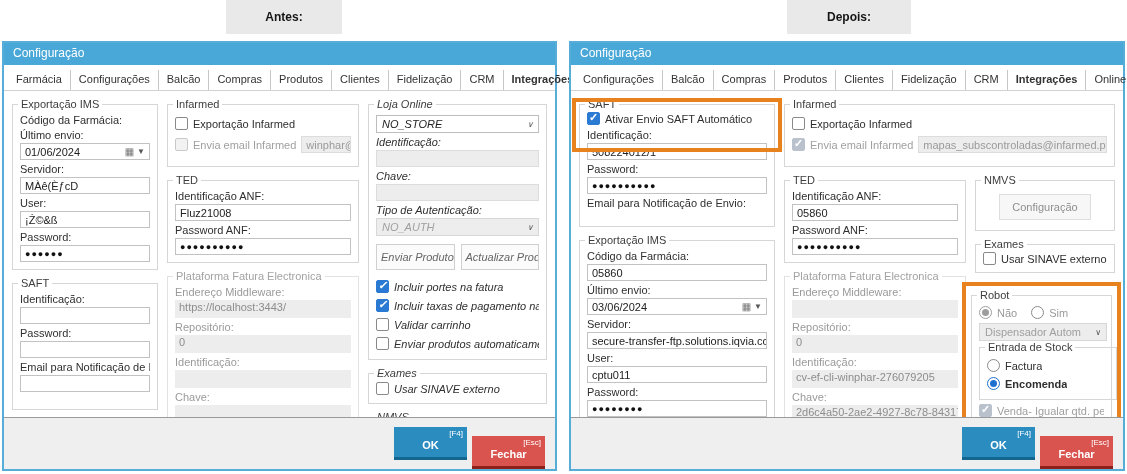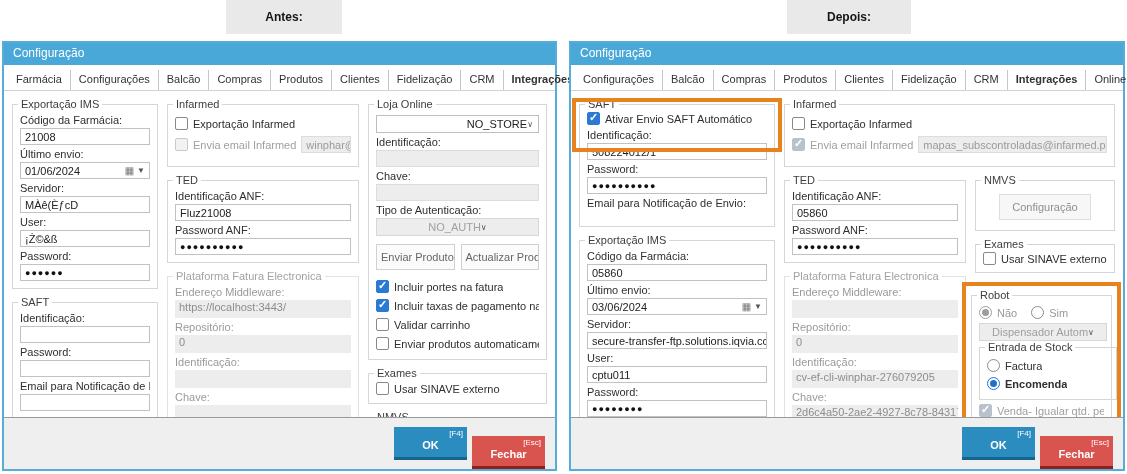--- a/index.html
+++ b/index.html
@@ -41,21 +41,21 @@
   .input.disd{background:#ededed;border-color:#dcdcdc;color:#9a9a9a;}
   .flat{height:16px;background:#ededed;color:#8d8d8d;font-size:11px;padding:1px 4px;
         white-space:nowrap;overflow:hidden;margin-bottom:1px;}
   .date .val{flex:1;overflow:hidden;}
   .dateicons{display:flex;align-items:center;gap:3px;color:#666;}
   .calicon{font-size:10px;color:#777;}
   .caret{font-size:8px;color:#555;}
 
   .select{height:18px;border:1px solid #bdbdbd;display:flex;align-items:center;justify-content:space-between;
           padding:1px 5px;font-size:11px;box-sizing:border-box;background:#fff;color:#222;white-space:nowrap;overflow:hidden;}
-  .select.disd{background:#ededed;color:#9f9f9f;border-color:#d7d7d7;justify-content:center;}
+  .select.disd{background:#ededed;color:#9f9f9f;border-color:#d7d7d7;}
 
   .row{display:flex;align-items:center;gap:5px;margin:6px 0;min-width:0;}
   .cb{width:13px;height:13px;box-sizing:border-box;border:1px solid #898989;border-radius:2px;
       background:#fff;flex:0 0 auto;position:relative;}
   .cb.checked{background:#2a7ad4;border-color:#2a7ad4;}
   .cb.checked::after{content:"✓";position:absolute;left:1px;top:-2px;color:#fff;font-size:11px;font-weight:bold;}
   .cb.disd{border-color:#c9c9c9;background:#f2f2f2;}
   .cb.checked.disd{background:#b9c2cc;border-color:#b9c2cc;}
   .cblbl{font-size:11px;color:#2f2f2f;white-space:nowrap;overflow:hidden;}
   .row.dim .cblbl{color:#a0a0a0;}
@@ -115,21 +115,20 @@
     <span class="tab">E-mail</span>
     <span class="tab">Fatura</span>
   </div>
 
   <div class="content">
 
     <div class="col" style="width:146px;flex:0 0 146px;">
       <fieldset class="group">
         <legend>Exportação IMS</legend>
         <div class="lbl">Código da Farmácia:</div>
-        <div class="input">21008</div>
         <div class="lbl">Último envio:</div>
         <div class="input date">
           <span class="val">01/06/2024</span>
           <span class="dateicons">
             <span class="calicon">▦</span>
             <span class="caret">▼</span>
           </span>
         </div>
         <div class="lbl">Servidor:</div>
         <div class="input">MÀê(ÈƒcD</div>
@@ -177,24 +176,24 @@
         <div class="lbl dim">Repositório:</div>
         <div class="flat">0</div>
         <div class="lbl dim">Identificação:</div>
         <div class="flat"></div>
         <div class="lbl dim">Chave:</div>
         <div class="flat"></div>
 
       </fieldset>
     </div>
 
-    <div class="col" style="flex:1;">
+    <div class="col" style="flex:1;font-style:italic;">
       <fieldset class="group">
         <legend>Loja Online</legend>
-        <div class="select" style="margin-top:4px;justify-content:flex-end;">
+        <div class="select" style="margin-top:4px;">
           <span>NO_STORE</span>
           <span class="caret">∨</span>
         </div>
         <div class="lbl">Identificação:</div>
         <div class="input disd"></div>
         <div class="lbl">Chave:</div>
         <div class="input disd"></div>
         <div class="lbl">Tipo de Autenticação:</div>
         <div class="select disd">
           <span>NO_AUTH</span>

